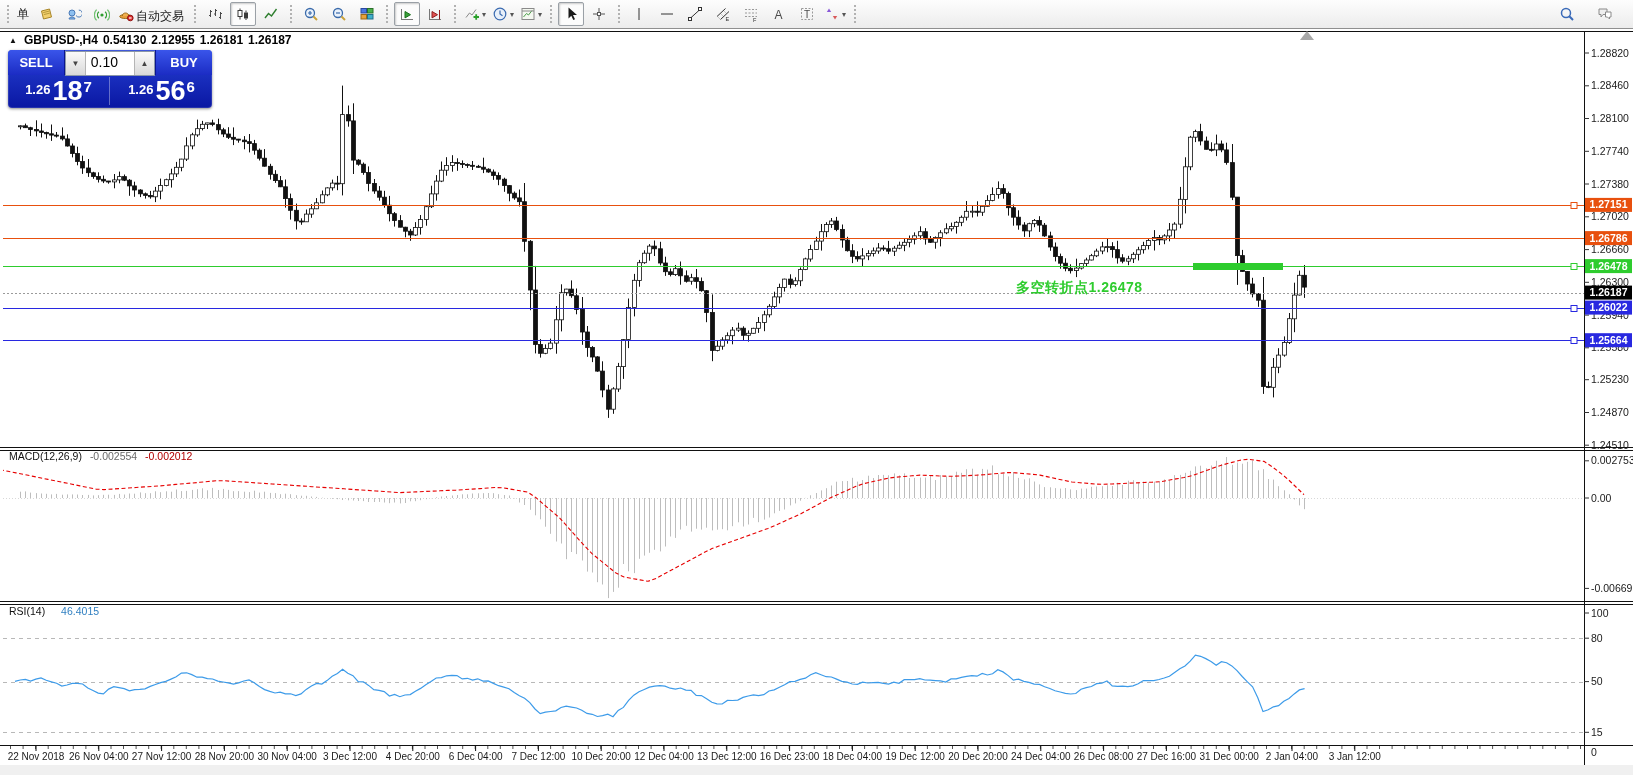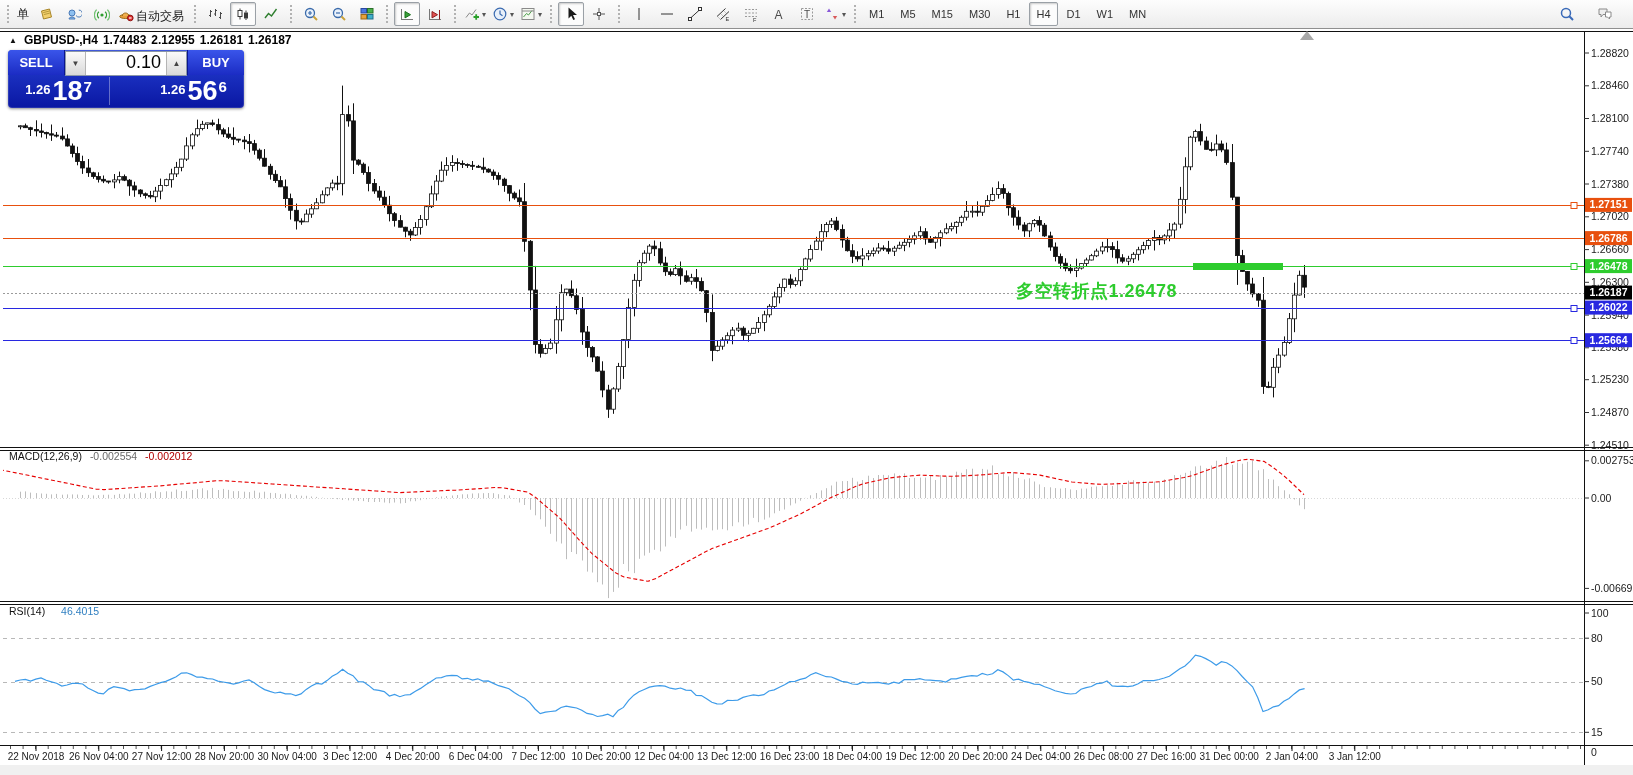--- a/index.html
+++ b/index.html
@@ -25,35 +25,35 @@
   #ohlc-header{position:absolute;left:9px;top:33px;z-index:3;font-size:12px;font-weight:600;color:#000;
     display:flex;align-items:center;gap:5px;white-space:nowrap;}
   #ohlc-header .tri{font-size:8px;margin-right:2px;color:#111;}
   #ohlc-header .sym{}
   #macd-label,#rsi-label{position:absolute;left:9px;z-index:3;font-size:10.5px;color:#111;white-space:nowrap;}
   #macd-label{top:450px;}
   #rsi-label{top:605px;}
   #macd-label .v1{color:#6a6a6a;margin-left:5px;}
   #macd-label .v2{color:#b00000;margin-left:5px;}
   #rsi-label .v1{color:#2f7fc1;margin-left:13px;}
-  #annotation{position:absolute;left:1016px;top:279px;z-index:4;font-size:18px;font-weight:700;letter-spacing:.5px;white-space:nowrap;}
+  #annotation{position:absolute;left:1016px;top:279px;z-index:4;font-size:14px;font-weight:700;letter-spacing:.5px;white-space:nowrap;}
   
-  #trade-panel{position:absolute;left:8px;top:50px;width:236px;height:58px;z-index:5;border-radius:4px;
+  #trade-panel{position:absolute;left:8px;top:50px;width:204px;height:58px;z-index:5;border-radius:4px;
     background:linear-gradient(#2742d6,#0a17a2);box-shadow:0 1px 3px rgba(0,0,0,.45), inset 0 0 0 1px rgba(255,255,255,.12);}
   .tp-btn{position:absolute;top:0;width:56px;height:25px;display:flex;align-items:center;justify-content:center;
     color:#fff;font-size:13px;font-weight:600;background:linear-gradient(#3a55ea,#1b2cc4);}
   #sell-btn{left:0;border-top-left-radius:4px;border-right:1px solid #0a1590;}
   #buy-btn{right:0;border-top-right-radius:4px;border-left:1px solid #0a1590;}
   #vol-box{position:absolute;left:57px;right:57px;top:1px;height:23px;background:#fff;border:1px solid #8b97a8;
     display:flex;align-items:stretch;}
   .vol-step{width:19px;display:flex;align-items:center;justify-content:center;font-size:8px;color:#444;
     background:linear-gradient(#fafafa,#d9d9d9);}
   #vol-down{border-right:1px solid #b5b5b5;}
   #vol-up{border-left:1px solid #b5b5b5;}
-  #vol-value{flex:1;text-align:right;font-size:18px;color:#000;line-height:21px;padding-right:5px;}
+  #vol-value{flex:1;text-align:right;font-size:14px;color:#000;line-height:21px;padding-right:16px;}
   .px-group{position:absolute;top:25px;bottom:0;display:flex;align-items:center;justify-content:center;color:#fff;}
   #bid-price{left:0;width:101px;}
   #ask-price{right:0;width:101px;}
   .px-small{font-size:13px;font-weight:700;margin-bottom:5px;}
   .px-big{font-size:27px;font-weight:700;line-height:27px;margin:0 1px 1px 2px;}
   .px-sup{font-size:15px;font-weight:700;align-self:flex-start;margin-top:3px;}
   #tp-divider{position:absolute;left:101px;top:27px;bottom:3px;width:1px;background:rgba(255,255,255,.35);}
   svg text{font-family:"Liberation Sans","DejaVu Sans",sans-serif;}
 </style>
 </head>
@@ -226,31 +226,20 @@
         </svg>
       </div>
       <div class="tb-btn">
         <svg class="icon16" viewBox="0 0 16 16">
           <path d="M5 2.5l2.2 3.5H2.8z" fill="#8a5ad8"></path>
           <path d="M11 13.5L8.8 10h4.4z" fill="#d85a5a"></path>
         </svg>
         <span class="caret">▾</span>
       </div>
       <div class="grip"></div>
-      <div class="tf-group">
-        <div class="tf-btn">M1</div>
-        <div class="tf-btn">M5</div>
-        <div class="tf-btn">M15</div>
-        <div class="tf-btn">M30</div>
-        <div class="tf-btn">H1</div>
-        <div class="tf-btn pressed">H4</div>
-        <div class="tf-btn">D1</div>
-        <div class="tf-btn">W1</div>
-        <div class="tf-btn">MN</div>
-      </div>
       <div class="tb-right">
         <div class="tb-btn">
           <svg class="icon16" viewBox="0 0 16 16">
             <circle cx="7" cy="7" r="4.5" fill="none" stroke="#3a6ab8" stroke-width="1.5"></circle>
             <path d="M10.3 10.3l3.7 3.7" stroke="#3a6ab8" stroke-width="2"></path>
           </svg>
         </div>
         <div class="tb-btn">
           <svg class="icon16" viewBox="0 0 16 16">
             <path d="M2 3h8v5.5H6L4 11V8.5H2z" fill="#eee" stroke="#8a8a8a"></path>
@@ -1280,21 +1269,21 @@
         <text x="1292" y="760" text-anchor="middle">2 Jan 04:00</text>
         <line x1="1354.8" y1="746" x2="1354.8" y2="751" stroke="#111"></line>
         <text x="1354.8" y="760" text-anchor="middle">3 Jan 12:00</text>
       </g>
       <polygon points="1300,40 1314,40 1307,31" fill="#a8a8a8"></polygon>
     </svg>
 
   <div id="ohlc-header">
     <span class="tri">▲</span>
     <span class="sym">GBPUSD-,H4</span>
-    <span>1.74483</span>
+    <span>0.54130</span>
     <span>2.12955</span>
     <span>1.26181</span>
     <span>1.26187</span>
   </div>
 
   <div id="trade-panel">
     <div id="sell-btn" class="tp-btn">SELL</div>
     <div id="vol-box">
       <div id="vol-down" class="vol-step">▼</div>
       <div id="vol-value">0.10</div>

